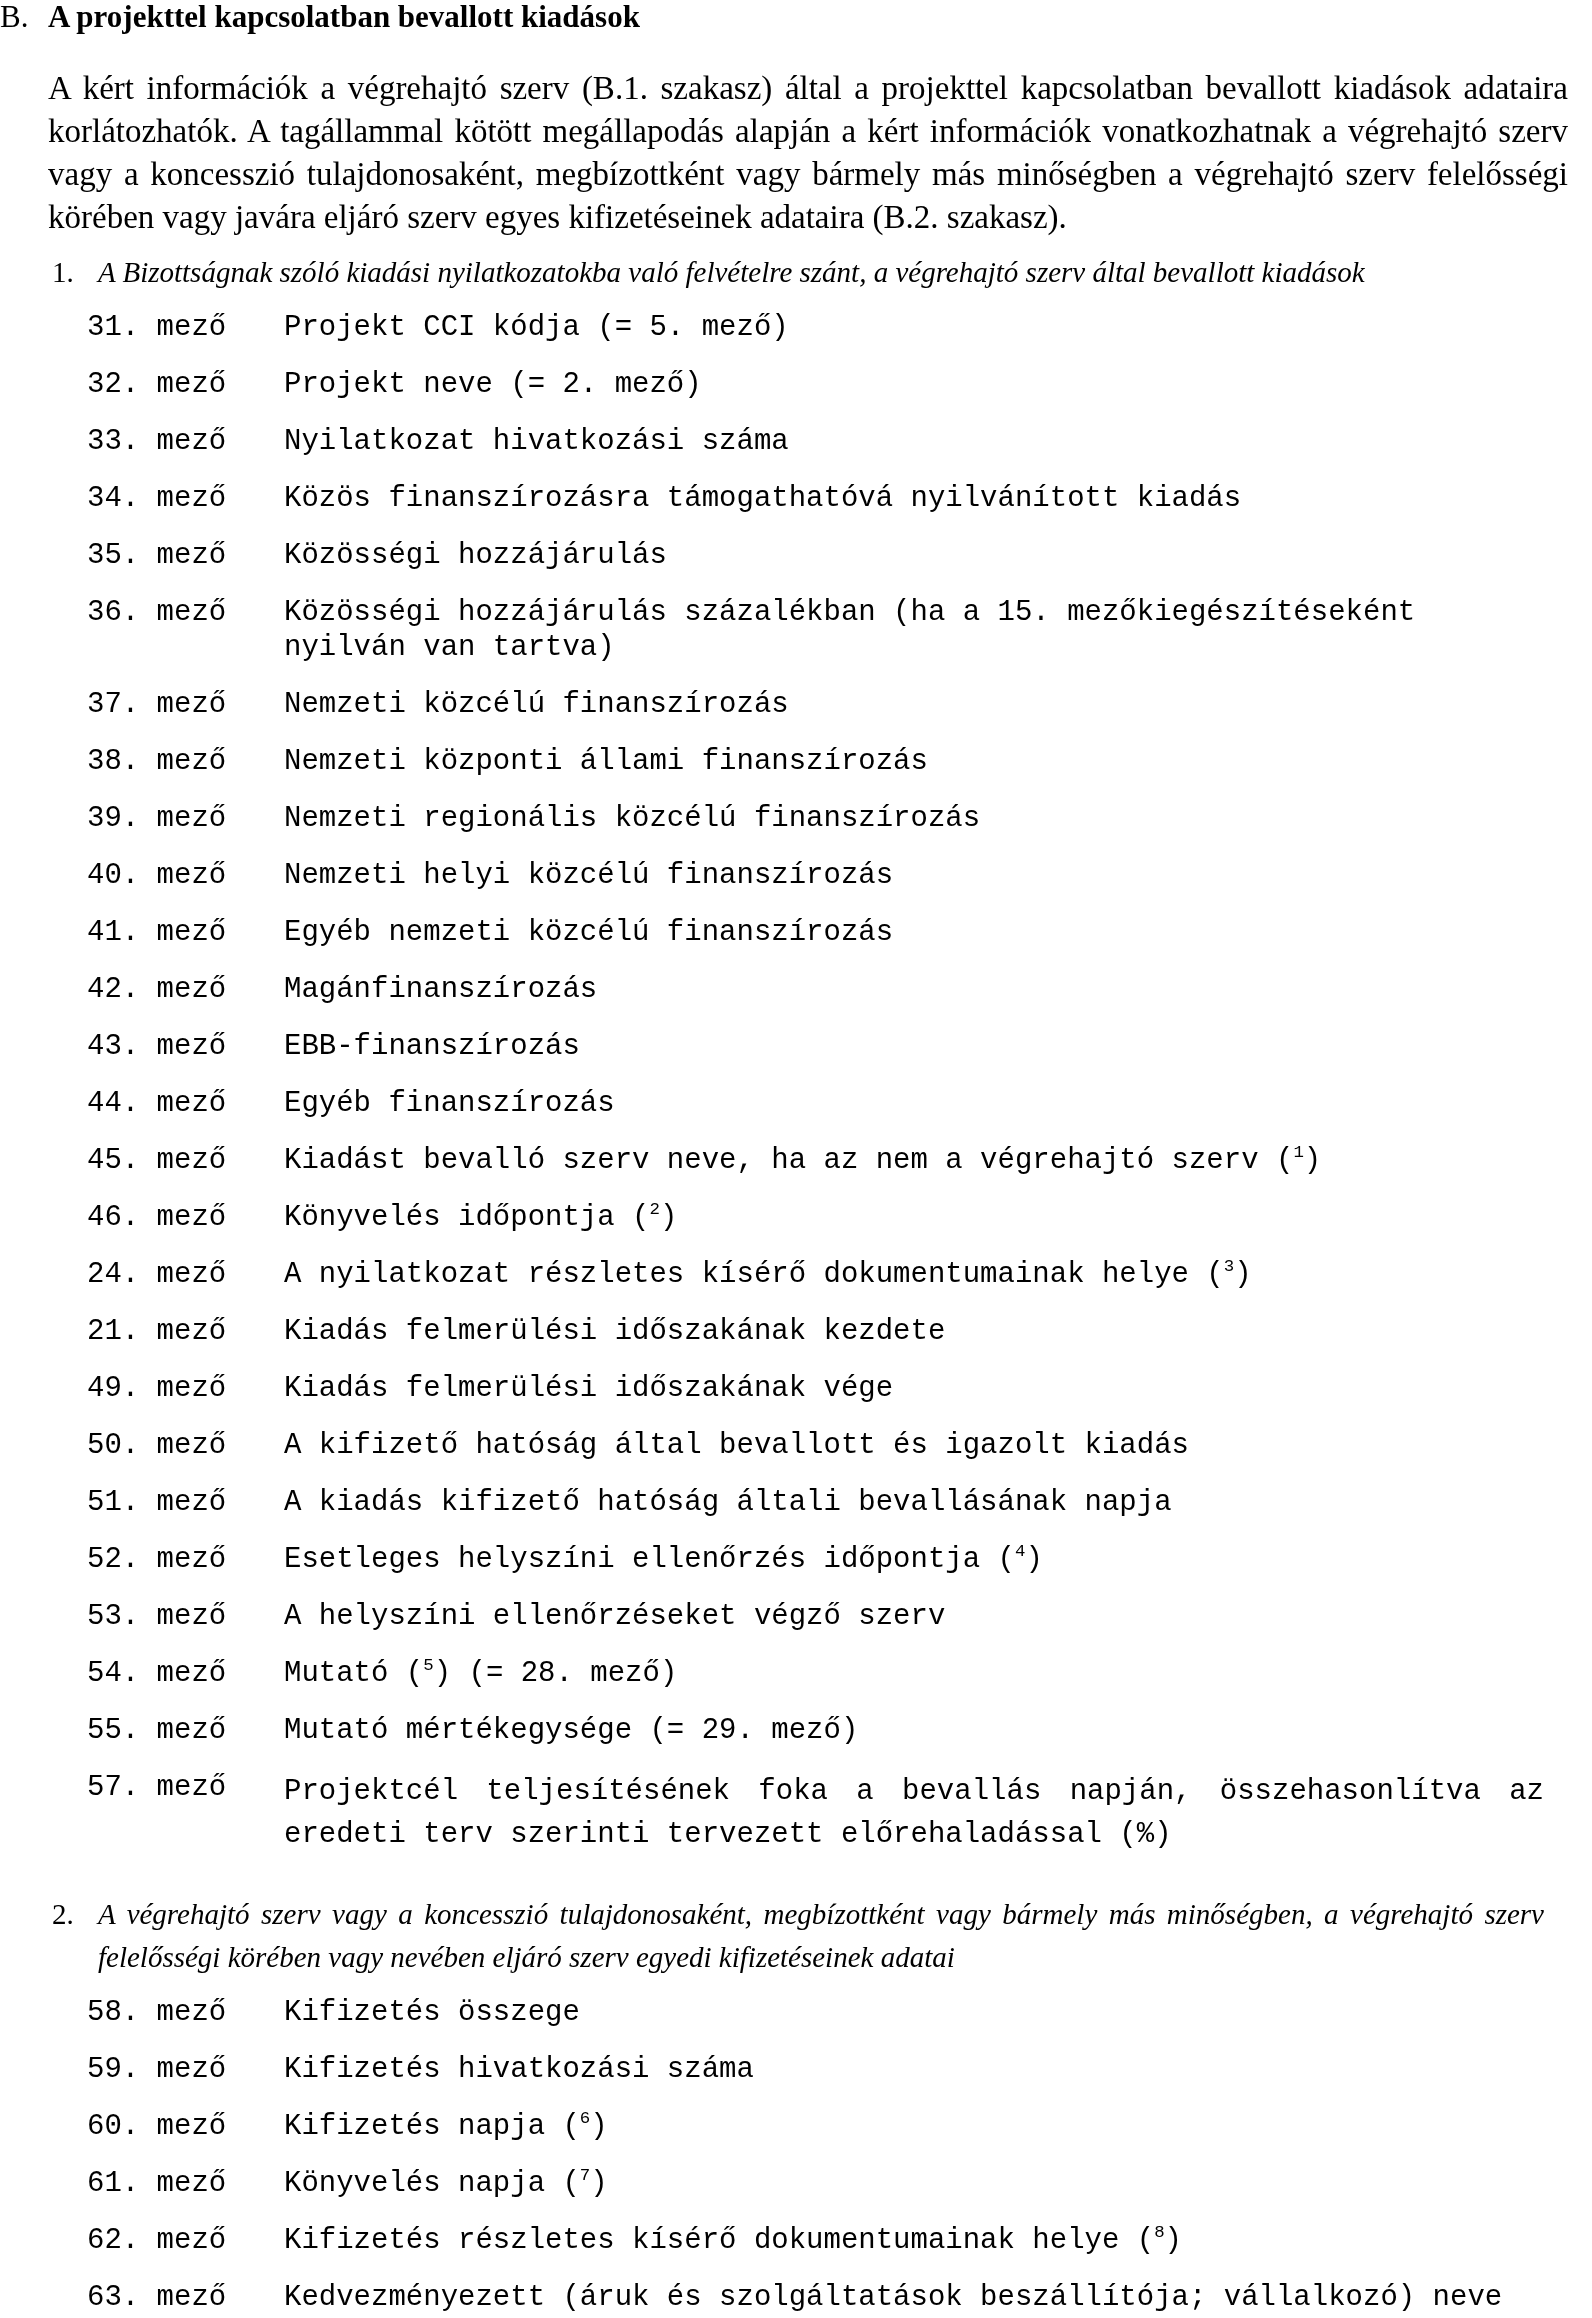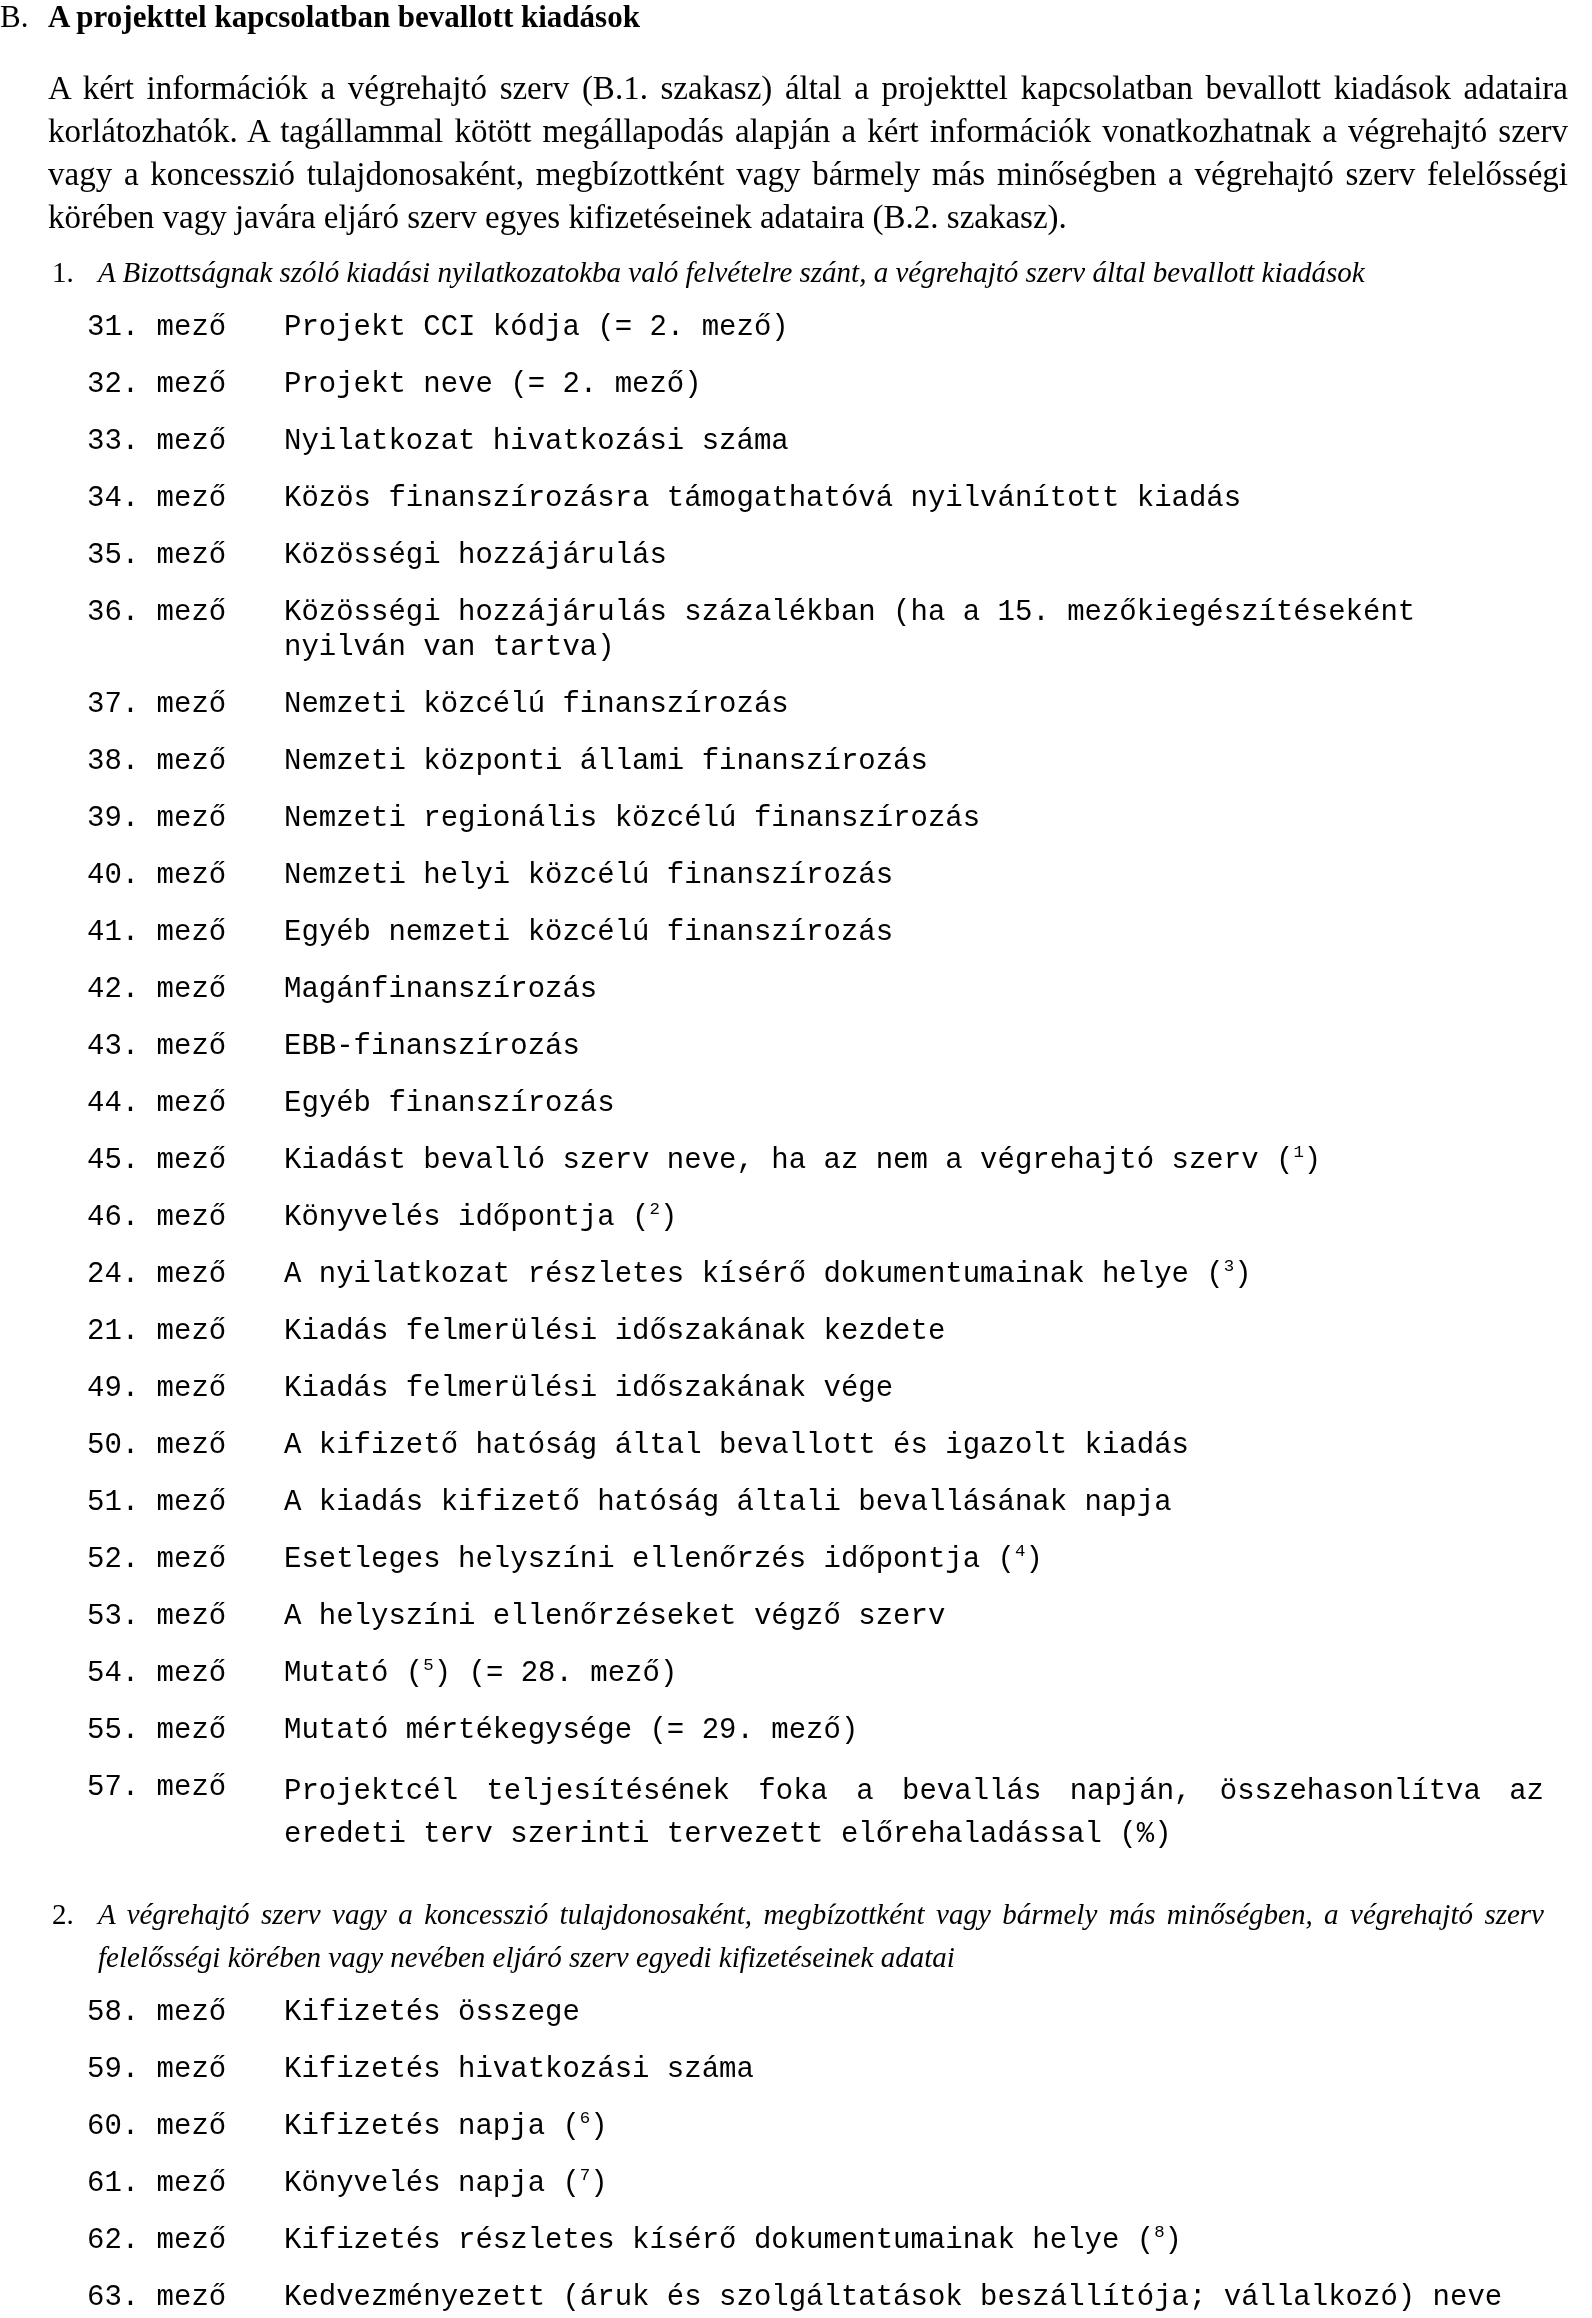--- a/index.html
+++ b/index.html
@@ -99,21 +99,21 @@
   <p class="intro">A kért információk a végrehajtó szerv (B.1. szakasz) által a projekttel kapcsolatban bevallott kiadások adataira korlátozhatók. A tagállammal kötött megállapodás alapján a kért információk vonatkozhatnak a végrehajtó szerv vagy a koncesszió tulajdonosaként, megbízottként vagy bármely más minőségben a végrehajtó szerv felelősségi körében vagy javára eljáró szerv egyes kifizetéseinek adataira (B.2. szakasz).</p>
 
   <div id="sections">
   <section class="section">
     <div class="sec-head">
       <span class="sec-num">1.</span><span class="sec-title">A Bizottságnak szóló kiadási nyilatkozatokba való felvételre szánt, a végrehajtó szerv által bevallott kiadások</span>
     </div>
     <div class="fields">
   <div class="field-row">
     <span class="field-num">31. mező</span>
-    <span class="field-desc">Projekt CCI kódja (= 2. mező)</span>
+    <span class="field-desc">Projekt CCI kódja (= 5. mező)</span>
   </div>
 
   <div class="field-row">
     <span class="field-num">32. mező</span>
     <span class="field-desc">Projekt neve (= 2. mező)</span>
   </div>
 
   <div class="field-row">
     <span class="field-num">33. mező</span>
     <span class="field-desc">Nyilatkozat hivatkozási száma</span>

